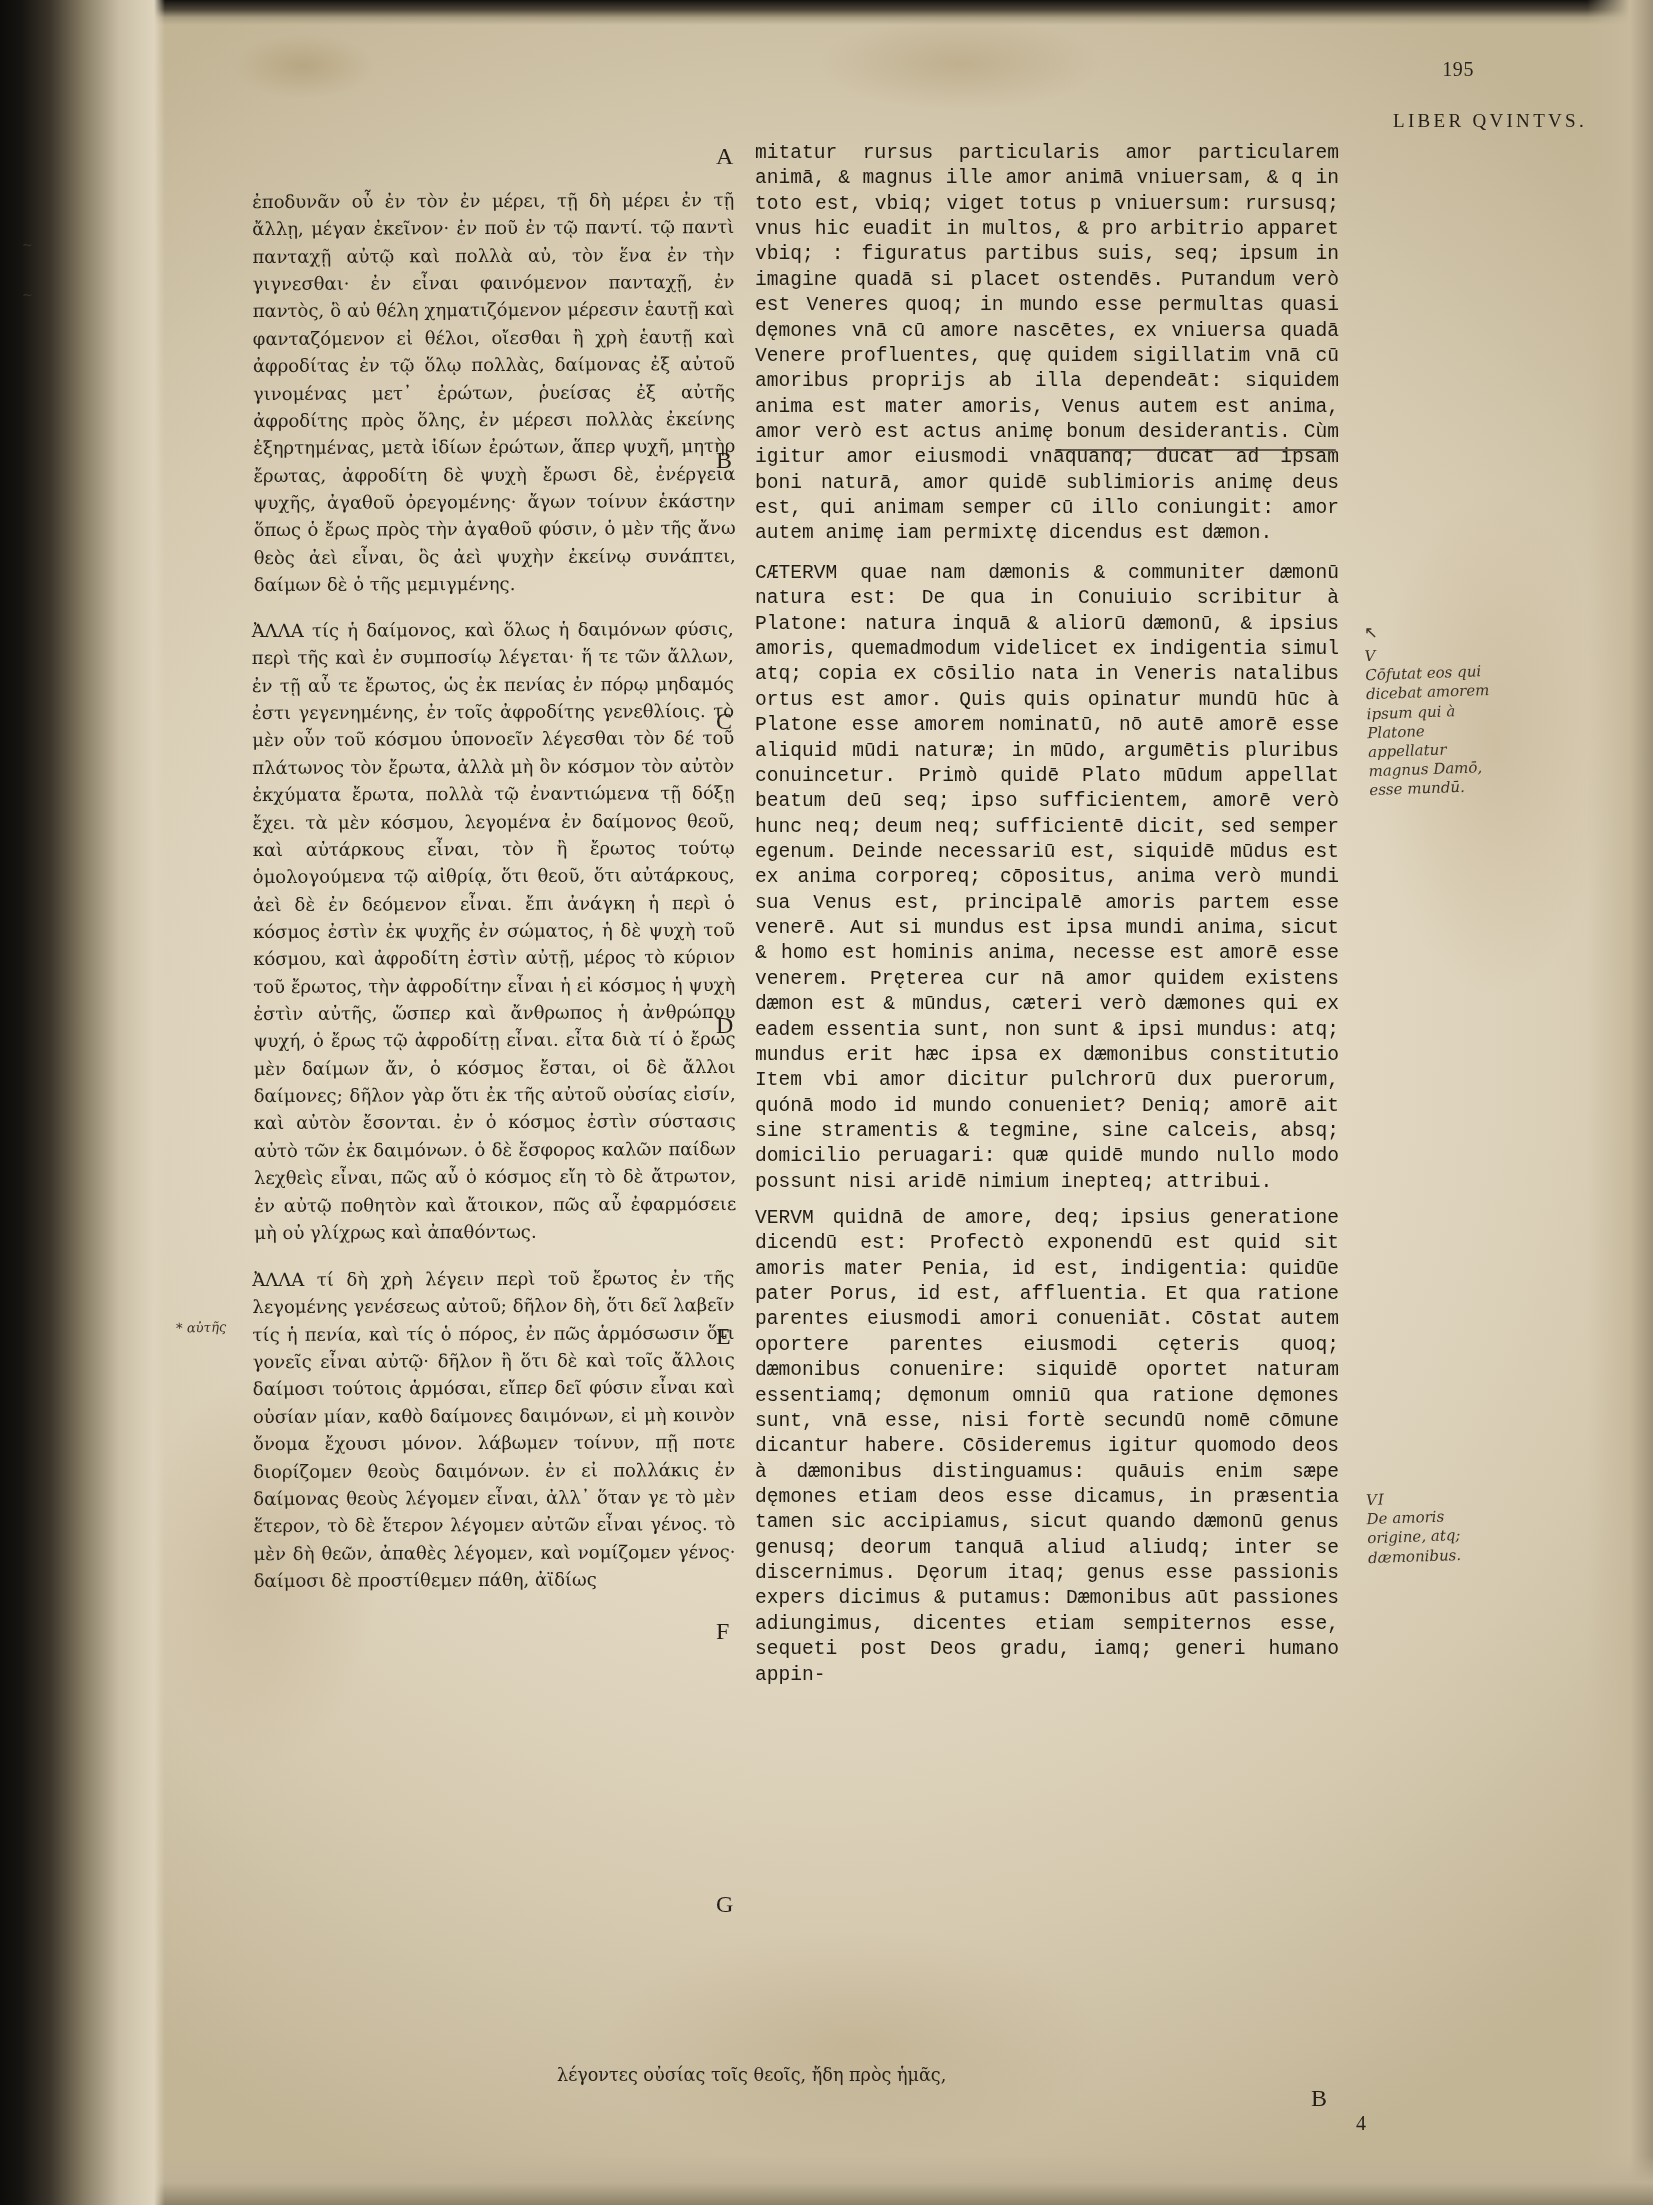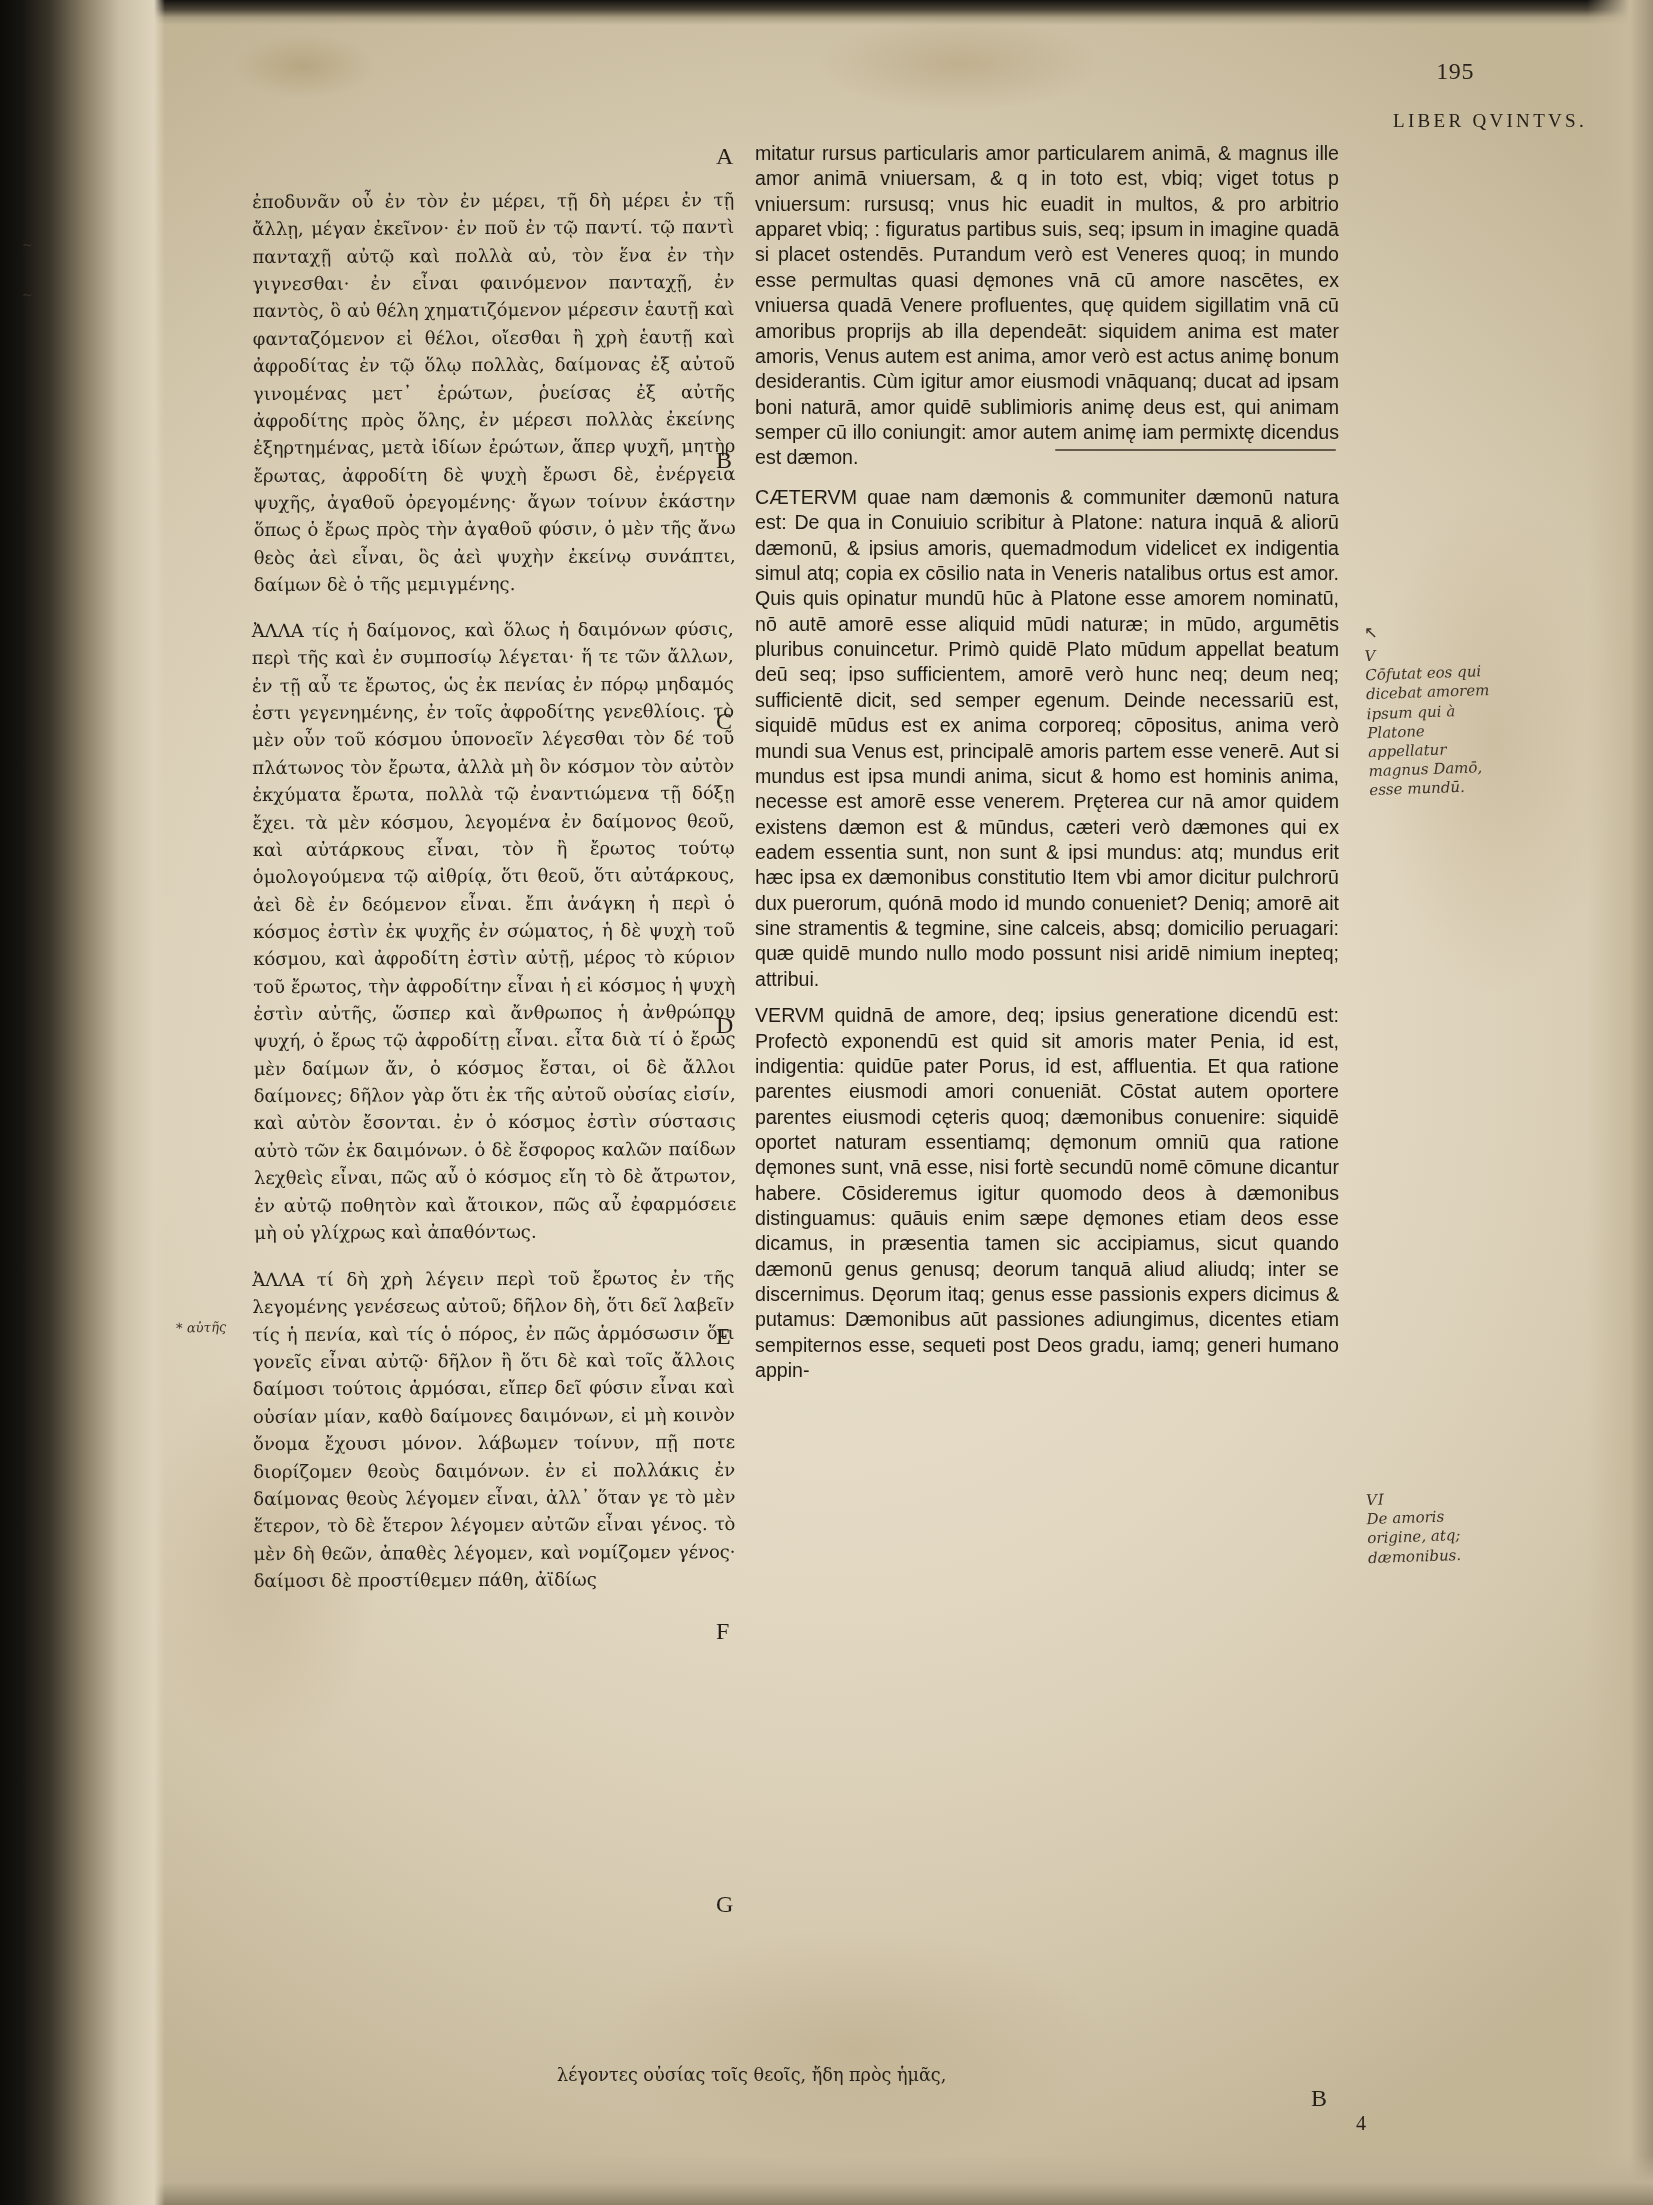--- a/index.html
+++ b/index.html
@@ -58,21 +58,21 @@
     left: 165px;
     top: 22px;
     width: 1422px;
     height: 2156px;
   }
 
   #folio {
     position: absolute;
     right: 113px;
     top: 36px;
-    font-size: 24px;
+    font-size: 20px;
     letter-spacing: 0.6px;
     color: #2a231c;
     font-family: "Liberation Serif", serif;
   }
 
   #running-head {
     position: absolute;
     left: 0; right: 0;
     top: 88px;
     text-align: right;
@@ -105,21 +105,21 @@
     margin-bottom: 19px;
     transform: rotate(-0.25deg);
   }
 
   .latin-para {
     font-size: 19.6px;
     line-height: 1.295;
     color: #1f1a14;
     text-align: justify;
     margin: 0 0 11px 0;
-    font-family: Liberation Sans, sans-serif;
+    font-family: Liberation Mono, monospace;
     hyphens: none;
   }
   .latin-para.first { margin-bottom: 14.3px; }
 
   
   .sec-letter {
     position: absolute;
     font-size: 24px;
     color: #241e18;
     font-family: "Liberation Serif", serif;

